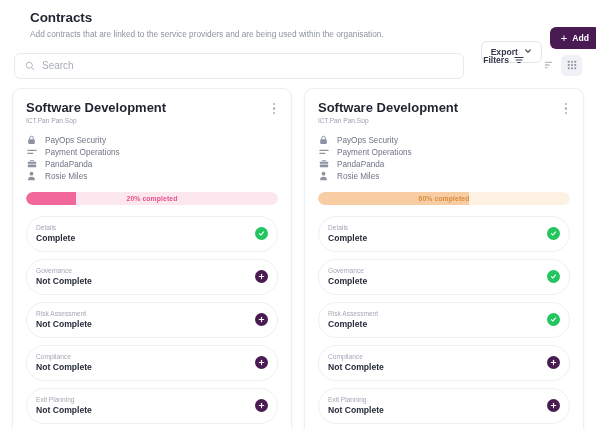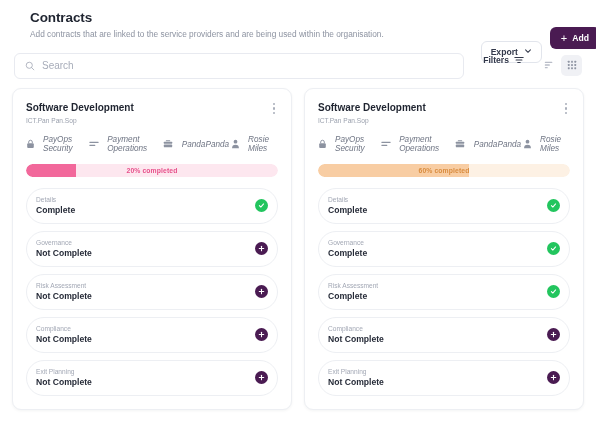--- a/index.html
+++ b/index.html
@@ -71,29 +71,29 @@
     position: absolute; left: 12px; top: 88px;
     width: 572px; display: flex; gap: 12px;
   }
   .card {
     width: 280px; background: #ffffff;
     border: 1px solid #edeff3; border-radius: 9px;
     box-shadow: 0 1px 3px rgba(28,32,48,0.05);
     padding: 12px 13px 13px 13px;
   }
   .card-head { display: flex; justify-content: space-between; align-items: flex-start; }
-  .card-title { font-size: 10px; font-weight: bold; color: #1f2430; line-height: 13px; }
+  .card-title { font-size: 13px; font-weight: bold; color: #1f2430; line-height: 13px; }
   .card-sub { margin-top: 2px; font-size: 6.6px; color: #9aa0ad; line-height: 9px; }
   .dots-btn {
     background: transparent; border: none; cursor: pointer;
     padding: 2px 3px; display: flex; flex-direction: column; gap: 2px; align-items: center;
   }
   .dot { width: 2.4px; height: 2.4px; border-radius: 50%; background: #a9aeba; display: block; }
 
-  .meta-list { margin-top: 10px; display: flex; flex-direction: row; gap: 2px; font-style: italic; }
+  .meta-list { margin-top: 10px; display: flex; flex-direction: column; gap: 2px; }
   .meta-row { display: flex; align-items: center; gap: 8px; }
   .meta-icon { width: 11px; display: flex; align-items: center; justify-content: center; }
   .meta-label { font-size: 8.2px; color: #6e7483; }
 
   .progress-wrap {
     margin-top: 11px; position: relative;
     height: 13px; border-radius: 7px; overflow: hidden;
   }
   .progress-track { position: absolute; inset: 0; border-radius: 7px; }
   .progress-fill { position: absolute; left: 0; top: 0; bottom: 0; border-radius: 7px 0 0 7px; }

